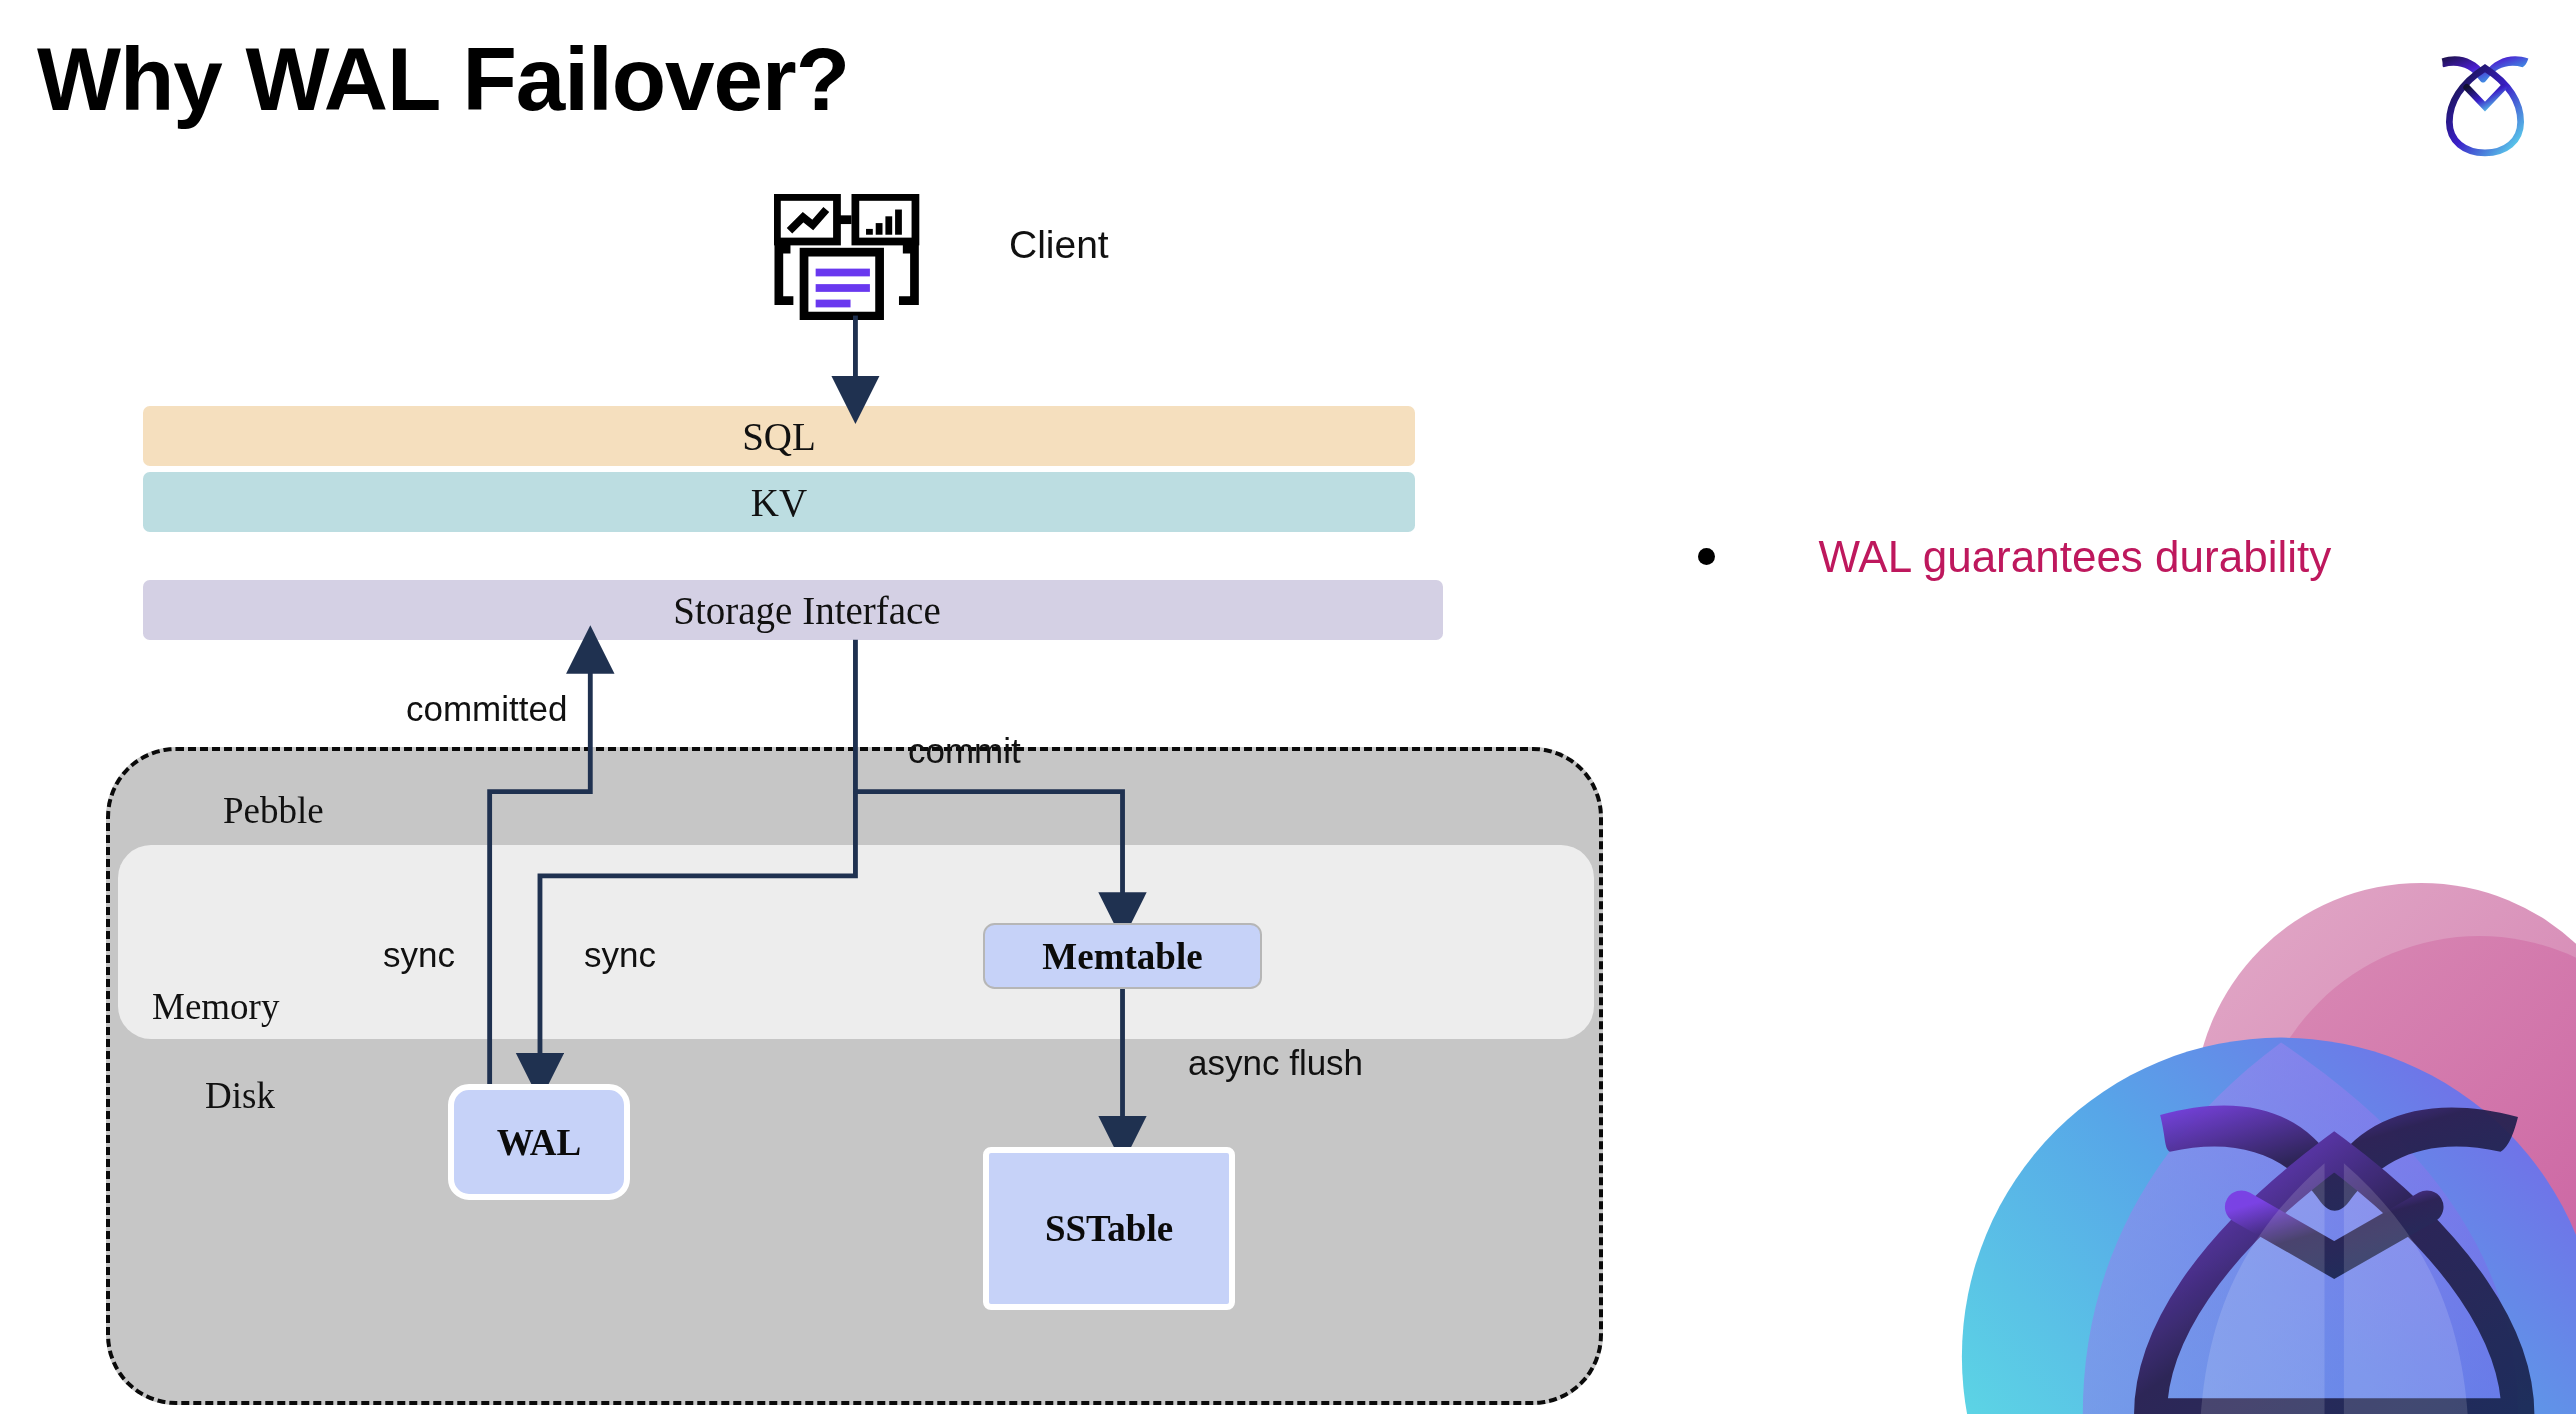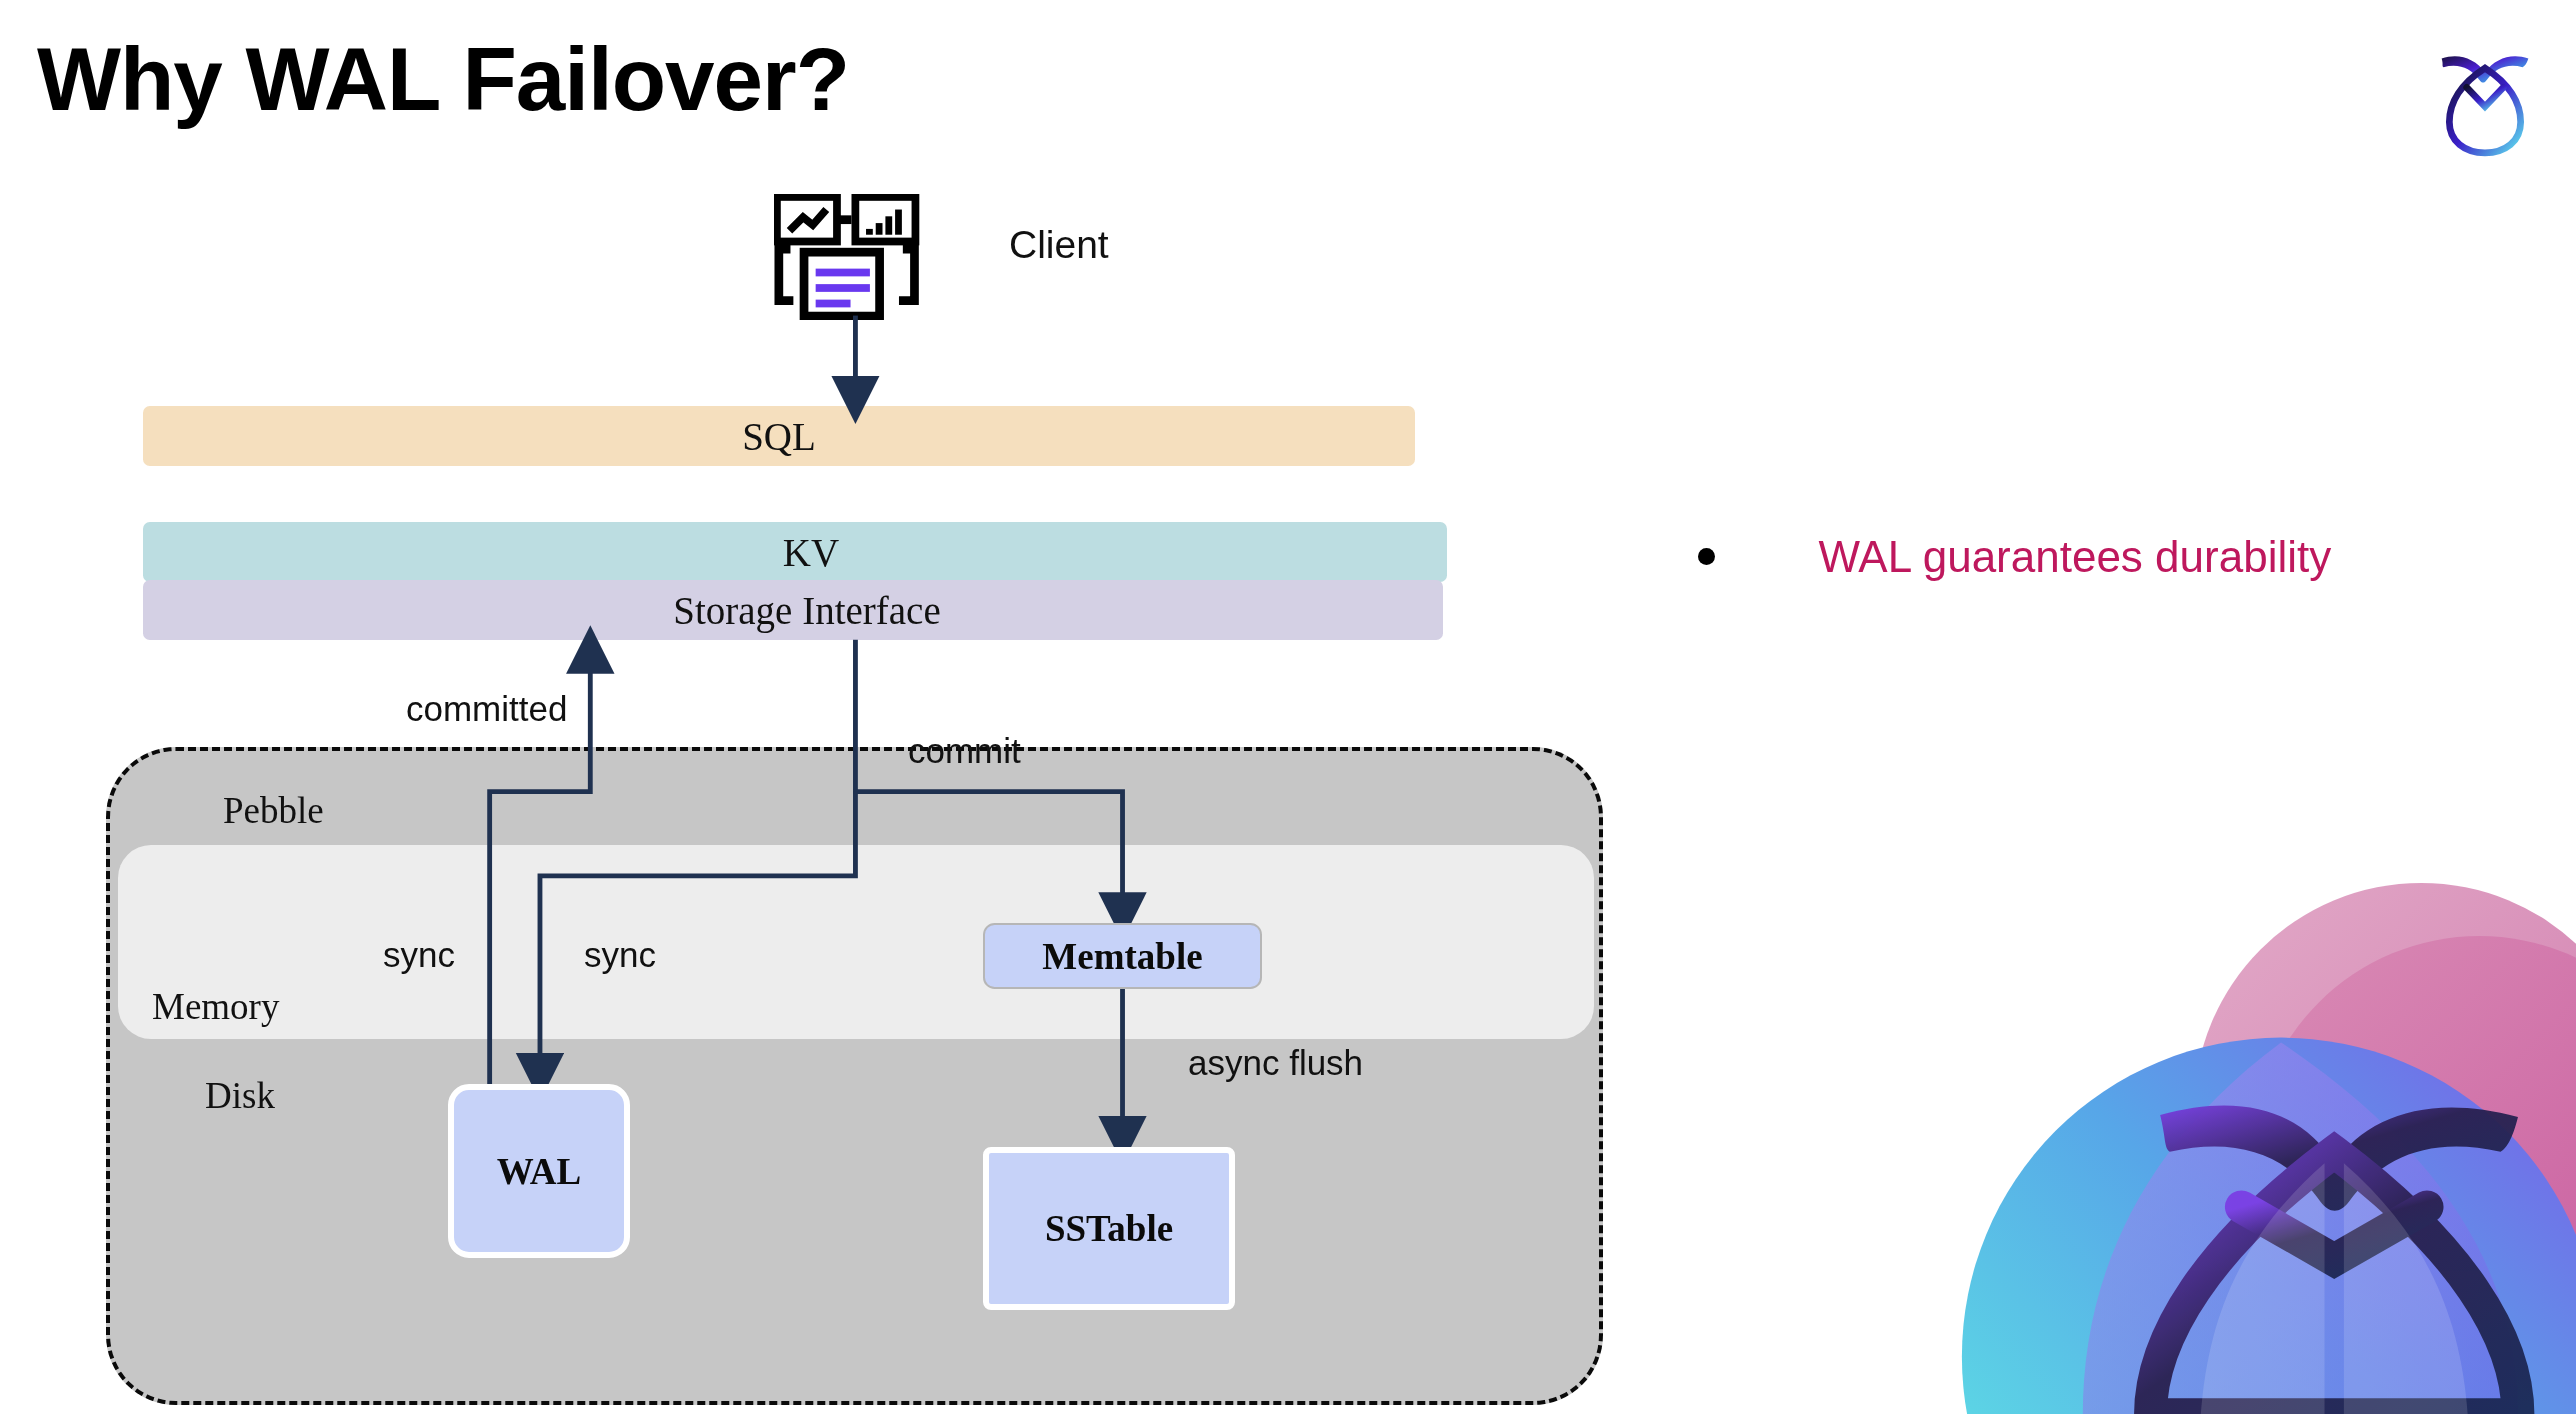--- a/index.html
+++ b/index.html
@@ -30,21 +30,21 @@
     font-size:39px;color:#111;font-family:"Liberation Sans",sans-serif;white-space:nowrap;
   }
 
   
   .bar{
     position:absolute;left:143px;width:1272px;height:60px;border-radius:6.8px;
     display:flex;align-items:center;justify-content:center;
     font-family:"Liberation Serif",serif;font-size:39px;color:#111;
   }
   #bar-sql{top:406px;background:#f5dfbe;}
-  #bar-kv{top:522px;background:#bcdde1;padding-left:32px;}
+  #bar-kv{top:472px;background:#bcdde1;}
   #bar-storage{top:580px;background:#d4d0e4;padding-left:28px;}
 
   
   .pebble{
     position:absolute;left:106px;top:747px;width:1497px;height:658px;
     border:4.8px dashed #0a0a0a;border-radius:70px;background:#c6c6c6;box-sizing:border-box;
   }
   .pebble-label{
     position:absolute;left:223px;top:789px;
     font-family:"Liberation Serif",serif;font-size:37px;color:#111;
@@ -63,21 +63,21 @@
   }
 
   
   .node{
     position:absolute;display:flex;align-items:center;justify-content:center;
     font-family:"Liberation Serif",serif;font-weight:bold;color:#0b0b0b;
     background:#c6d2f8;box-sizing:border-box;
   }
   #node-memtable{left:983px;top:923px;width:279px;height:66px;border-radius:11.6px;
     border:2.9px solid #b6b6b6;font-size:37px;align-items:center;}
-  #node-wal{left:448px;top:1084px;width:182px;height:174px;border-radius:21px;
+  #node-wal{left:448px;top:1084px;width:182px;height:116px;border-radius:21px;
     border:6.8px solid #ffffff;font-size:37px;}
   #node-sstable{left:983px;top:1147px;width:252px;height:163px;border-radius:8px;
     border:6.8px solid #ffffff;font-size:37px;}
 
   
   .edge-label{position:absolute;font-family:"Liberation Sans",sans-serif;font-size:35px;color:#111;white-space:nowrap;}
   #lbl-committed{left:406px;top:689px;}
   #lbl-commit{left:908px;top:698px;margin-top:33px;}
   #lbl-sync-left{left:383px;top:935px;}
   #lbl-sync-right{left:584px;top:935px;}

